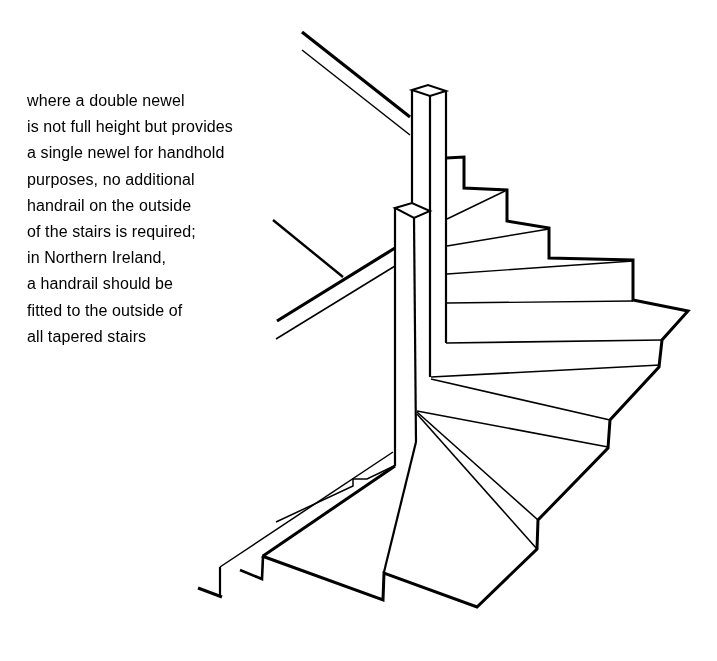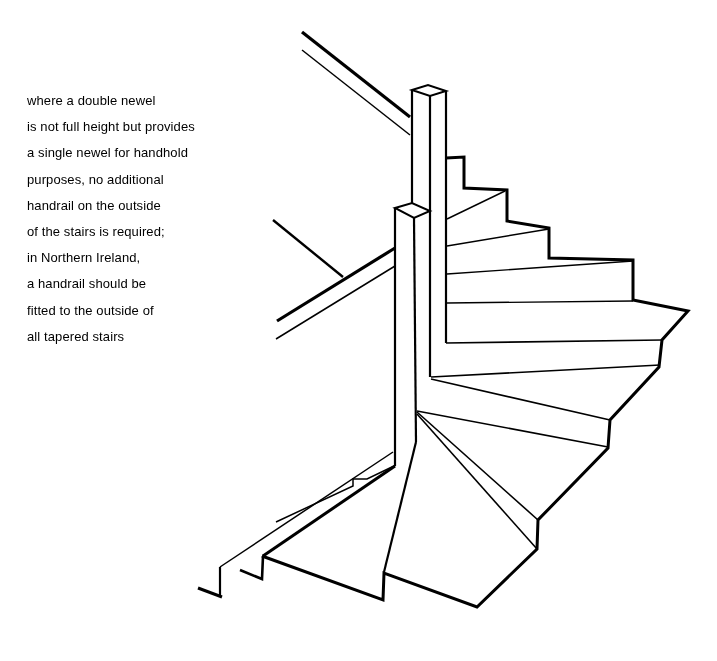--- a/index.html
+++ b/index.html
@@ -13,21 +13,21 @@
     height: 661px;
     background: #ffffff;
     overflow: hidden;
     font-family: "Liberation Sans", sans-serif;
   }
   .annotation {
     position: absolute;
     left: 27px;
     top: 88px;
     width: 270px;
-    font-size: 13px;
+    font-size: 16px;
     line-height: 26.2px;
     color: #000000;
     white-space: pre-line;
     letter-spacing: 0.1px;
   }
   .drawing-svg {
     position: absolute;
     left: 0;
     top: 0;
     width: 717px;

